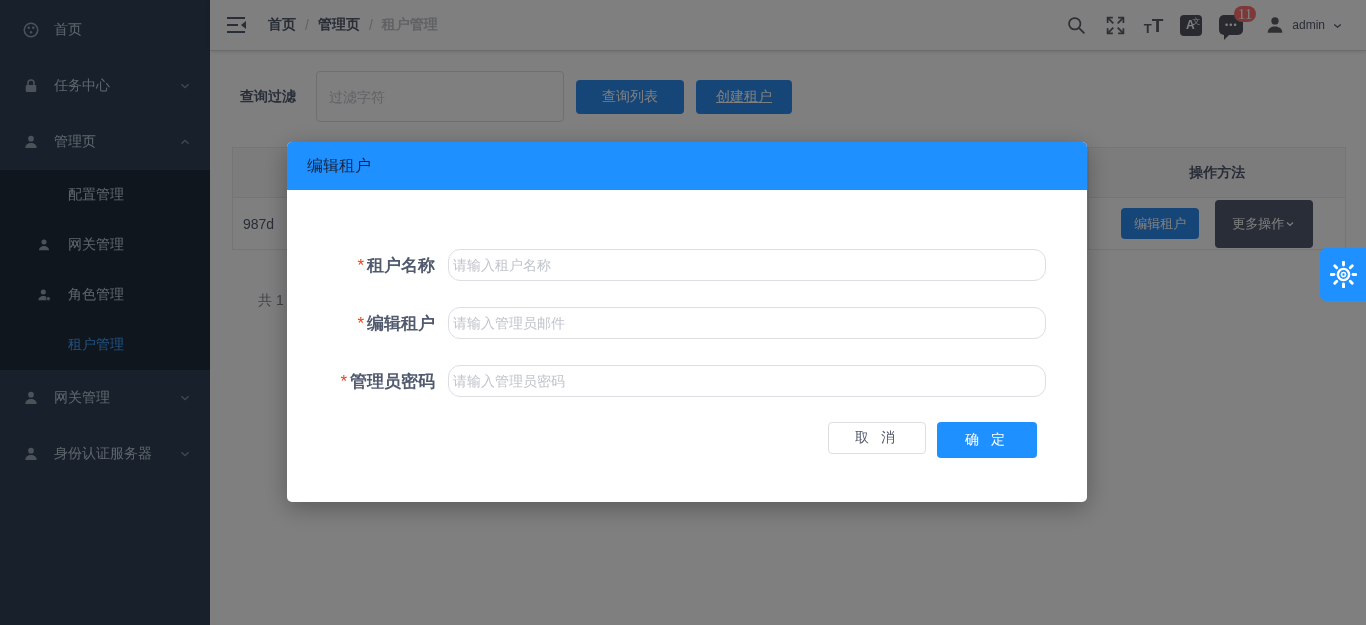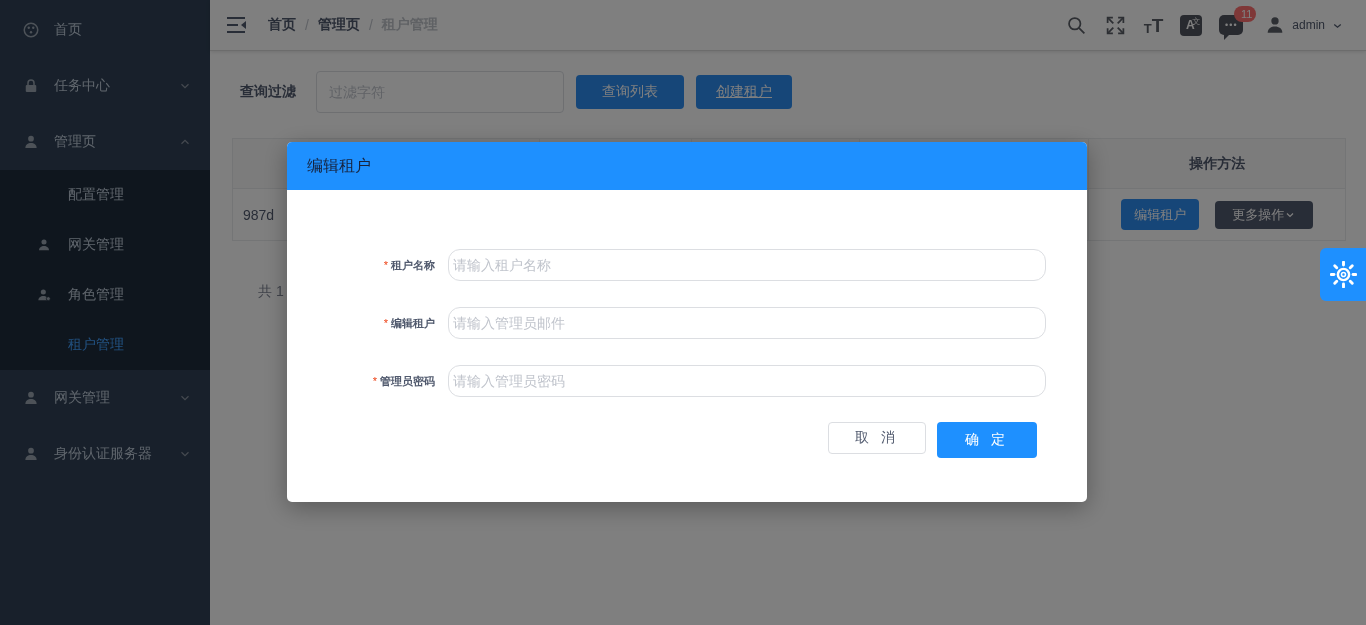--- a/index.html
+++ b/index.html
@@ -33,58 +33,58 @@
   .tt-icon .t-sm { font-size:13px; }
   .tt-icon .t-lg { font-size:19px; }
   .dark-chip { background:#50545e; color:#fff; border-radius:4px; width:22px; height:21px; position:relative;
                display:flex; align-items:center; justify-content:center; cursor:pointer; }
   .trans-a { font-size:12px; font-weight:bold; margin-right:2px; }
   .trans-sub { font-size:8px; position:absolute; top:1px; right:2px; }
   .msg-chip { width:24px; height:20px; border-radius:5px; background:#50545e; position:relative; cursor:pointer;
               display:flex; align-items:center; justify-content:center; }
   .msg-dots { color:#fff; font-size:9px; letter-spacing:1px; line-height:1; }
   .msg-chip::after { content:""; position:absolute; left:5px; bottom:-5px; border:4px solid transparent; border-top-color:#50545e; border-left-color:#50545e; }
-  .badge { position:absolute; top:-9px; right:-13px; background:#ff7070; color:#fff; font-size:11px; line-height:16px;
-           min-width:22px; text-align:right; border-radius:9px; padding:0 4px; }
+  .badge { position:absolute; top:-9px; right:-13px; background:#ff7070; color:#fff; font-size:15px; line-height:16px;
+           min-width:22px; text-align:right; border-radius:9px; padding:0 4px;font-family:Liberation Serif, serif; }
   .user-block { display:flex; align-items:center; gap:6px; cursor:pointer; margin-left:4px; }
   .user-name { font-size:12px; color:#515a6e; }
 
   
   .content { flex:1; padding:20px 20px 0 22px; position:relative; }
   .filter-row { display:flex; align-items:center; margin-left:8px; }
   .filter-label { font-size:14px; font-weight:bold; color:#515a6e; margin-right:20px; }
-  .filter-input { width:248px; height:42px; border:1px solid #dcdee2; border-radius:4px; padding:0 12px; font-size:14px; color:#515a6e; outline:none; }
+  .filter-input { width:248px; height:51px; border:1px solid #dcdee2; border-radius:4px; padding:0 12px; font-size:14px; color:#515a6e; outline:none; }
   .filter-input::placeholder { color:#c0c4cc; }
   .btn-primary { height:34px; background:#2d8cf0; color:#fff; border:none; border-radius:4px; font-size:14px; padding:0 15px; cursor:pointer; }
   .btn-query { margin-left:12px; width:108px; }
   .btn-create { margin-left:12px; width:96px;text-decoration:underline; }
 
   .table { margin-top:25px; width:1114px; border:1px solid #e8eaec; border-bottom:none; font-size:14px; }
   .t-row { display:flex; border-bottom:1px solid #e8eaec; }
   .t-head { background:#f8f8f9; height:50px; }
   .t-body-row { height:52px; background:#fff; }
   .t-cell { display:flex; align-items:center; border-right:1px solid #e8eaec; padding:0 10px; color:#515a6e; overflow:hidden; white-space:nowrap; }
   .t-cell:last-child { border-right:none; }
   .c1 { width:308px; } .c2 { width:152px; } .c3 { width:168px; } .c4 { width:230px; } .c5 { width:256px; justify-content:center; }
   .t-head .t-cell { font-weight:bold; color:#515a6e; }
   .row-btns { display:flex; gap:16px; align-items:center; justify-content:center; }
   .btn-edit { width:78px; height:31px; background:#2d8cf0; color:#fff; border:none; border-radius:4px; font-size:13px; cursor:pointer; }
-  .btn-more { width:98px; height:28px; background:#515a6e; color:#fff; border:none; border-radius:4px; font-size:13px; cursor:pointer;
+  .btn-more { width:98px; height:48px; background:#515a6e; color:#fff; border:none; border-radius:4px; font-size:13px; cursor:pointer;
               display:flex; align-items:center; justify-content:center; }
   .pagination { margin-top:42px; margin-left:26px; font-size:14px; color:#808695; }
 
   
   .overlay { position:fixed; inset:0; background:rgba(0,0,0,0.5); z-index:10; }
   .modal { position:fixed; left:287px; top:142px; width:800px; height:360px; background:#fff; border-radius:5px; z-index:20;
            box-shadow:0 6px 24px rgba(0,0,0,.3); }
   .modal-header { height:48px; background:#1e90ff; border-radius:5px 5px 0 0; display:flex; align-items:center; padding:0 20px;
                   font-size:16px; color:#17233d; }
   .modal-body { padding-top:58px; }
   .form-row { display:flex; align-items:center; height:34px; margin-bottom:24px; }
-  .form-label { width:161px; text-align:right; padding-right:13px; font-size:11px; font-weight:bold; color:#515a6e; flex-shrink:0; }
+  .form-label { width:161px; text-align:right; padding-right:13px; font-size:17px; font-weight:bold; color:#515a6e; flex-shrink:0; }
   .req { color:#ed4014; margin-right:3px; font-weight:normal; }
   .form-input { width:598px; height:32px; border:1px solid #dcdee2; border-radius:12px; padding:0 4px; font-size:14px; color:#515a6e; outline:none; }
   .form-input::placeholder { color:#c0c4cc; }
   .modal-footer { display:flex; justify-content:flex-end; gap:11px; padding-right:50px; margin-top:24px; }
   .btn-cancel { width:98px; height:32px; background:#fff; border:1px solid #dcdee2; border-radius:4px; font-size:14px; color:#515a6e; cursor:pointer; letter-spacing:4px; }
   .btn-ok { width:100px; height:36px; background:#1e90ff; border:none; border-radius:4px; font-size:14px; color:#fff; cursor:pointer; letter-spacing:4px; }
 
   
   .gear-btn { position:fixed; right:0; top:248px; width:46px; height:53px; background:#1e90ff; border-radius:6px 0 0 6px; z-index:30;
               display:flex; align-items:center; justify-content:center; cursor:pointer; }

